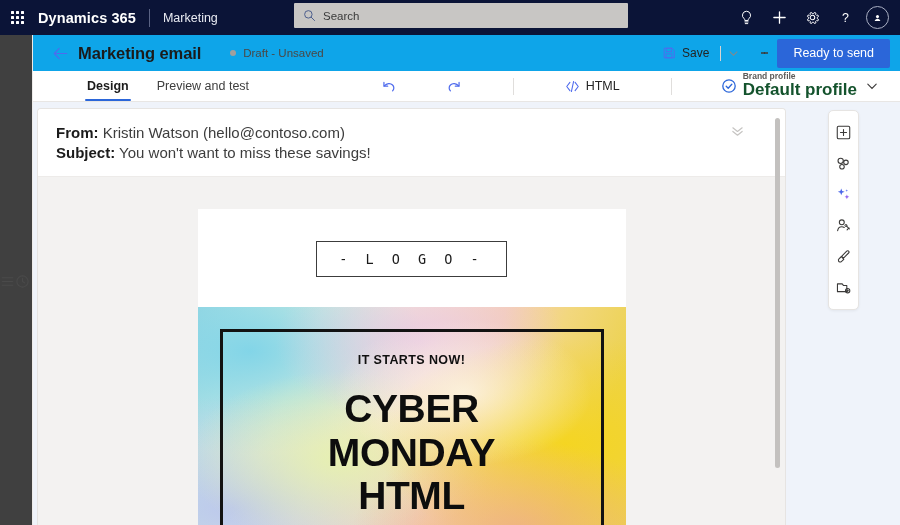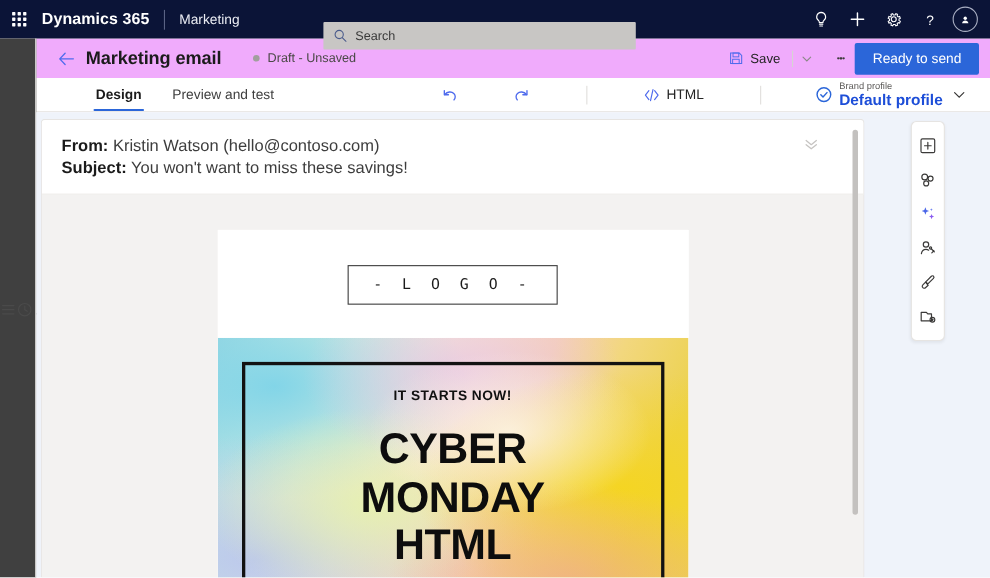--- a/index.html
+++ b/index.html
@@ -19,21 +19,21 @@
   }
   .waffle {
     width: 34px; height: 35px; display: flex; align-items: center; justify-content: center;
     cursor: pointer;
   }
   .waffle-grid { width: 13px; height: 13px; display: grid; grid-template-columns: repeat(3,1fr); grid-template-rows: repeat(3,1fr); gap: 2px; }
   .waffle-grid i { background: #ffffff; border-radius: 0.5px; display: block; }
   .brand { font-size: 14.5px; font-weight: bold; color: #ffffff; padding-left: 4px; letter-spacing: .1px; }
   .vsep { width: 1px; height: 18px; background: #5a6384; margin: 0 13px; }
   .appname { font-size: 12.5px; color: #e9ebf2; font-weight: normal; }
-  .searchwrap { position: absolute; left: 294px; top: 20px; width: 284px; height: 25px; }
+  .searchwrap { position: absolute; left: 294px; top: 3px; width: 334px; height: 25px; }
   .searchbox {
     width: 100%; height: 100%; background: #c8c6c4; border: none; border-radius: 1px;
     display: flex; align-items: center; padding-left: 9px; cursor: text;
   }
   .searchbox .mag { width: 13px; height: 13px; flex: 0 0 13px; margin-right: 7px; }
   .searchbox .ph { font-size: 11.5px; color: #3a3a3a; }
   .suite-right { position: absolute; right: 6px; top: 0; height: 35px; display: flex; align-items: center; gap: 0; }
   .sbtn {
     width: 33px; height: 35px; display: flex; align-items: center; justify-content: center;
     cursor: pointer; color: #ffffff;
@@ -66,21 +66,21 @@
     width: 21px; height: 21px; background: #ca5010; border-radius: 2px;
     display: flex; align-items: center; justify-content: center; margin-top: 3px; cursor: pointer;
   }
   .rail-tile span { font-size: 8.5px; font-weight: bold; color: #ffffff; letter-spacing: -.2px; }
   .rail-spacer { flex: 1 1 auto; }
 
   
   .main { flex: 1; display: flex; flex-direction: column; min-width: 0; background: #ffffff; }
 
   
-  .cmdbar { height: 36px; flex: 0 0 36px; display: flex; align-items: center; padding: 0 10px 0 14px; background: #f0abfc; }
+  .cmdbar { height: 36px; flex: 0 0 36px; display: flex; align-items: center; padding: 0 10px 0 14px; background: #0ea5e9; }
   .backbtn { width: 26px; height: 26px; display: flex; align-items: center; justify-content: center; cursor: pointer; color: #4f6bed; }
   .pagetitle { font-size: 16.5px; font-weight: bold; color: #1b1b1b; margin-left: 5px; letter-spacing: -.1px; }
   .statuswrap { display: flex; align-items: center; margin-left: 29px; }
   .statusdot { width: 6px; height: 6px; border-radius: 50%; background: #a19f9d; margin-right: 7px; }
   .statustext { font-size: 11.5px; color: #4a4846; }
   .cmd-right { margin-left: auto; display: flex; align-items: center; }
   .savebtn { display: flex; align-items: center; height: 28px; padding: 0 4px 0 5px; cursor: pointer; border-radius: 2px; }
   .savebtn .lbl { font-size: 12px; color: #242424; margin-left: 6px; }
   .splitsep { width: 1px; height: 15px; background: #d6d4d2; margin: 0 2px 0 7px; }
   .chevbtn { width: 21px; height: 28px; display: flex; align-items: center; justify-content: center; cursor: pointer; }
@@ -99,22 +99,22 @@
   .tab.active::after { content: ""; position: absolute; left: 0; right: 0; bottom: 0; height: 2.4px; background: #2b66d9; border-radius: 2px; }
   .tab-right { margin-left: auto; display: flex; align-items: center; height: 30px; gap: 37px; }
   .iconbtn { width: 28px; height: 26px; display: flex; align-items: center; justify-content: center; cursor: pointer; color: #4f6bed; }
   .tbsep { width: 1px; height: 17px; background: #e0dedc; margin: 0 8px; }
   .htmlbtn { display: flex; align-items: center; height: 26px; padding: 0 6px; cursor: pointer; color: #2f2f2f; }
   .htmlbtn .code { color: #4f6bed; margin-right: 6px; display: flex; }
   .htmlbtn .hl { font-size: 12.5px; color: #242424; }
   .brandsel { display: flex; align-items: center; height: 28px; padding: 0 2px 0 4px; cursor: pointer; }
   .brandsel .bicon { margin-right: 6px; display: flex; }
   .brandtxt { display: flex; flex-direction: column; justify-content: center; line-height: 1.1; }
-  .brandtxt .b1 { font-size: 8.5px; color: #5d5b59; }
-  .brandtxt .b2 { font-size: 14px; color: #1d4ed8; font-weight: bold; }
+  .brandtxt .b1 { font-size: 8.5px; color: #5d5b59; font-weight: bold; }
+  .brandtxt .b2 { font-size: 17px; color: #14532d; font-weight: bold; }
   .brandsel .bchev { margin-left: 9px; display: flex; color: #3b3a39; }
 
   
   .canvaswrap { flex: 1; display: flex; min-height: 0; background: #eff3fa; position: relative; }
   .canvas {
     flex: 1; margin: 6px 0 0 0; background: #f3f2f1; position: relative; overflow: hidden;
     border-radius: 4px 4px 0 0; border: 1px solid #e6e4e2; border-bottom: none;
     margin-left: 4px; margin-right: 0;
   }
   .emailhdr {

